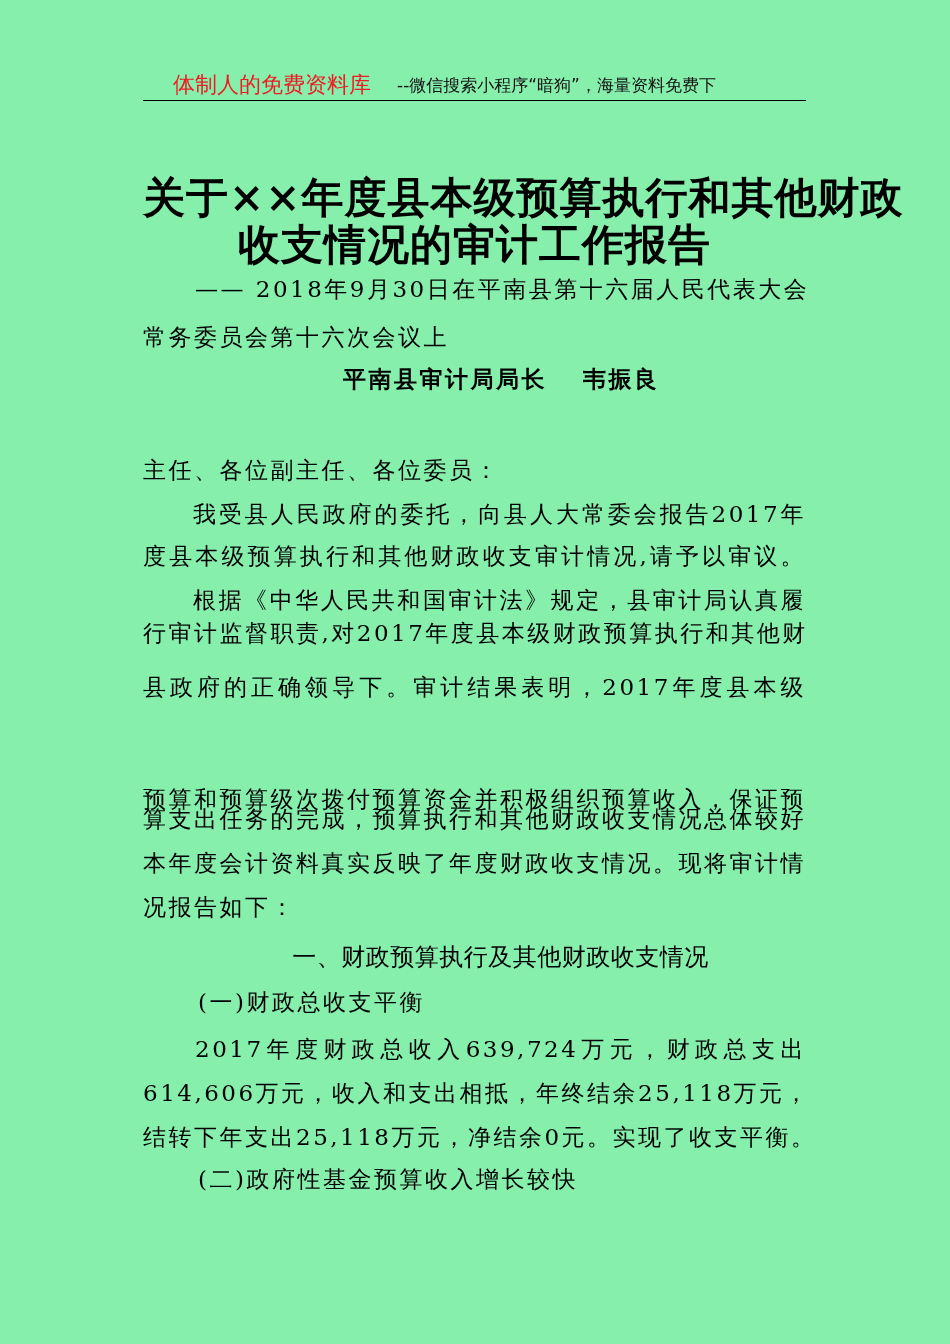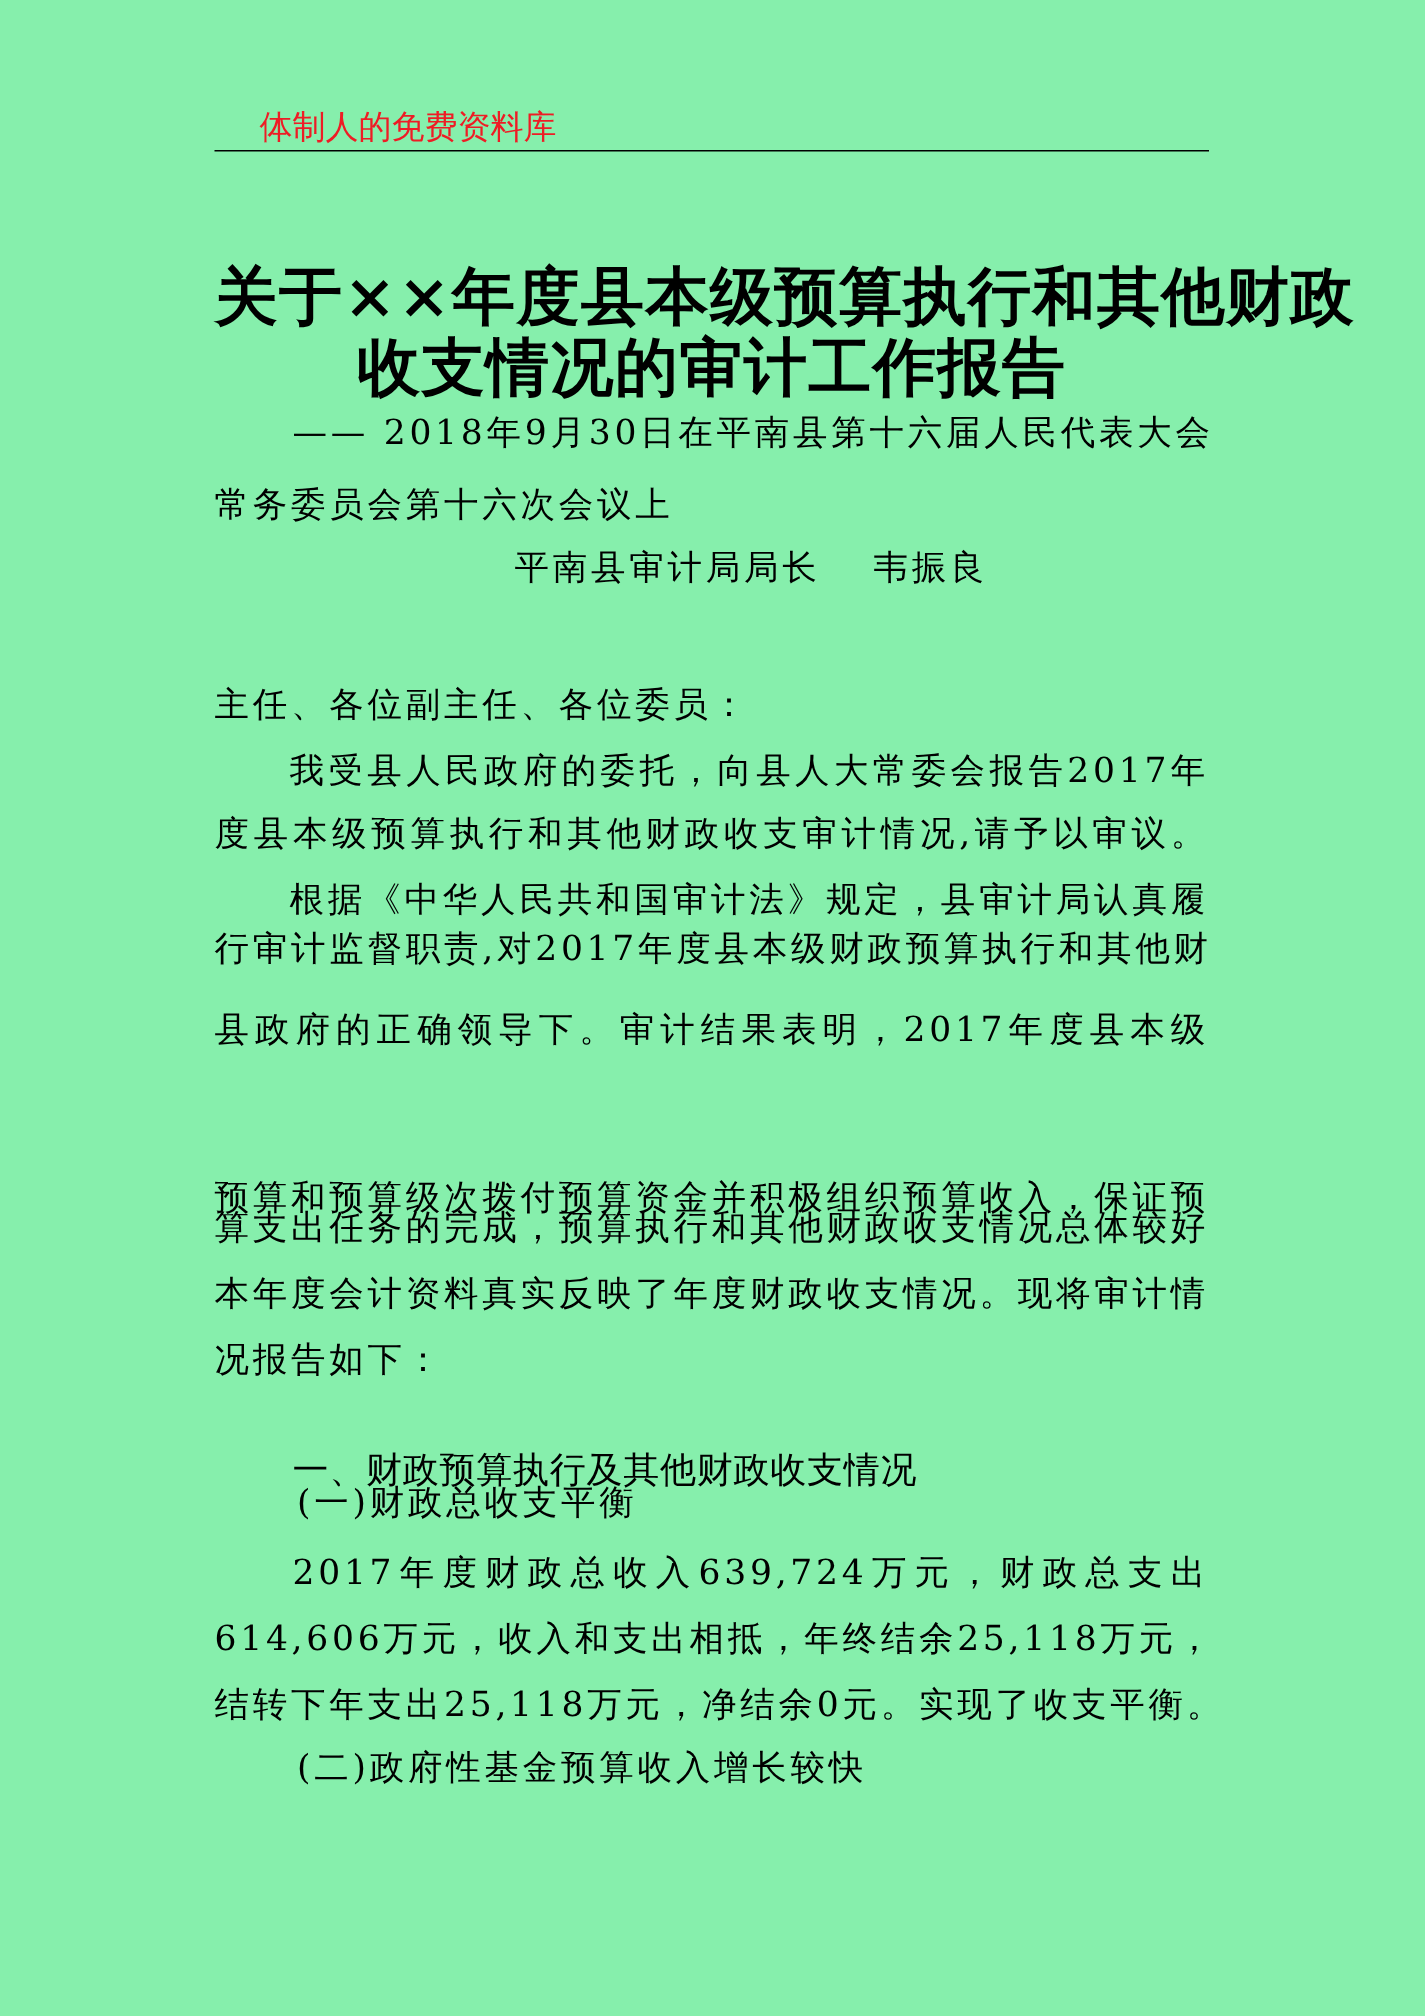--- a/index.html
+++ b/index.html
@@ -87,44 +87,45 @@
       letter-spacing: 0.5px;
     }
   </style>
 </head>
 <body>
 
 <div class="page">
 
   <div class="header">
     <span class="header-brand">体制人的免费资料库</span>
+    <span class="header-note">--微信搜索小程序“暗狗”，海量资料免费下</span>
   </div>
   <div class="header-rule"></div>
 
   <div class="title title-line1">关于××年度县本级预算执行和其他财政</div>
   <div class="title title-line2">收支情况的审计工作报告</div>
 
   <div class="line" style="top:274px; padding-left:52px; width:611px;">—— 2018年9月30日在平南县第十六届人民代表大会</div>
   <div class="line" style="top:322px;">常务委员会第十六次会议上</div>
-  <div class="line" style="top:364px; padding-left:200px; width:463px;">平南县审计局局长　 韦振良</div>
+  <div class="line" style="top:364px; padding-left:200px; width:463px;font-weight:bold;">平南县审计局局长　 韦振良</div>
 
   <div class="line" style="top:455px;">主任、各位副主任、各位委员：</div>
 
   <div class="line just" style="top:499px; padding-left:50px; width:613px;">我受县人民政府的委托，向县人大常委会报告2017年</div>
   <div class="line just" style="top:541px;">度县本级预算执行和其他财政收支审计情况,请予以审议。</div>
 
   <div class="line just" style="top:585px; padding-left:50px; width:613px;">根据《中华人民共和国审计法》规定，县审计局认真履</div>
   <div class="line just" style="top:618px;">行审计监督职责,对2017年度县本级财政预算执行和其他财</div>
   <div class="line just" style="top:672px;">县政府的正确领导下。审计结果表明，2017年度县本级</div>
   <div class="line just" style="top:784px;">预算和预算级次拨付预算资金并积极组织预算收入，保证预</div>
   <div class="line just" style="top:804px;">算支出任务的完成，预算执行和其他财政收支情况总体较好</div>
   <div class="line just" style="top:848px;">本年度会计资料真实反映了年度财政收支情况。现将审计情</div>
   <div class="line" style="top:892px;">况报告如下：</div>
 
-  <div class="line heading1" style="top:965px; padding-left:52px; width:611px;">一、财政预算执行及其他财政收支情况</div>
+  <div class="line heading1" style="top:942px; padding-left:52px; width:611px;text-align:center;">一、财政预算执行及其他财政收支情况</div>
   <div class="line" style="top:987px; padding-left:55px; width:608px;">(一)财政总收支平衡</div>
 
   <div class="line just" style="top:1034px; padding-left:52px; width:611px;">2017年度财政总收入639,724万元，财政总支出</div>
   <div class="line just" style="top:1078px;">614,606万元，收入和支出相抵，年终结余25,118万元，</div>
   <div class="line just" style="top:1122px;">结转下年支出25,118万元，净结余0元。实现了收支平衡。</div>
 
   <div class="line" style="top:1164px; padding-left:55px; width:608px;">(二)政府性基金预算收入增长较快</div>
 
 </div>
 

